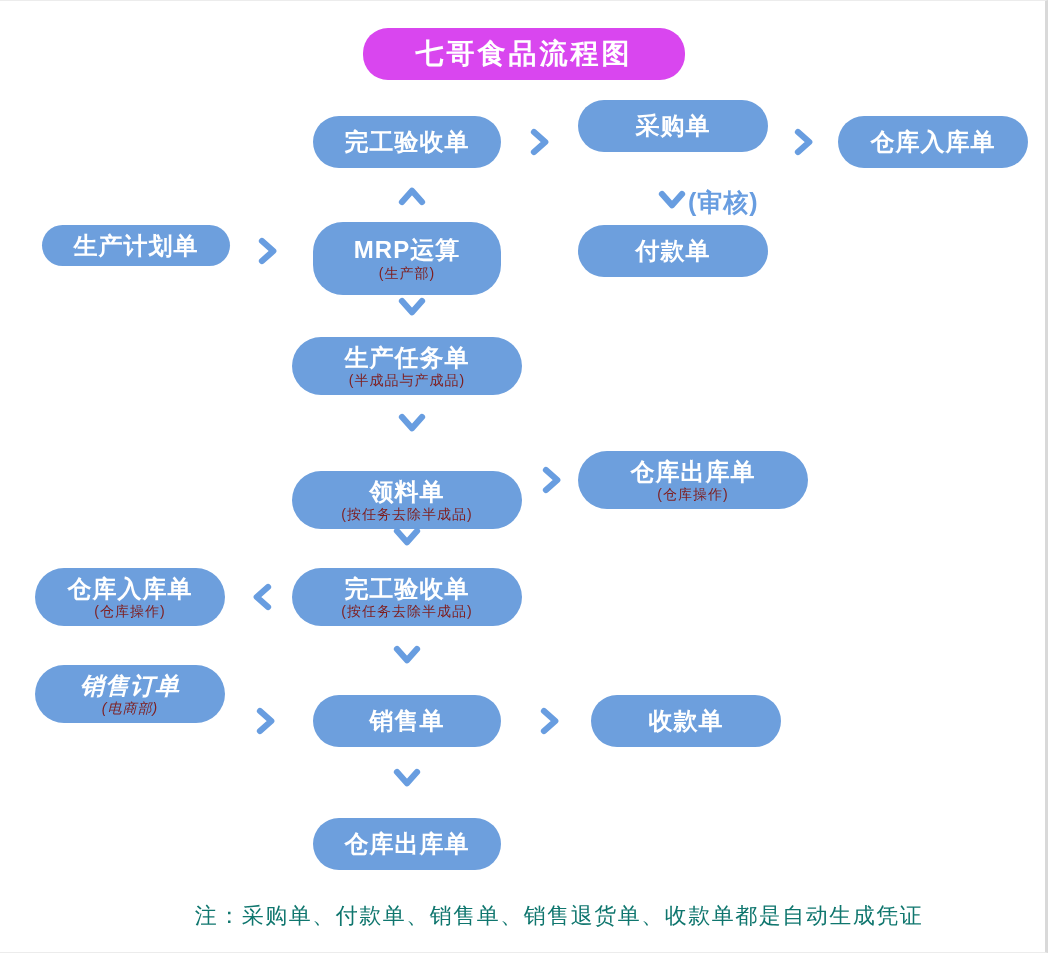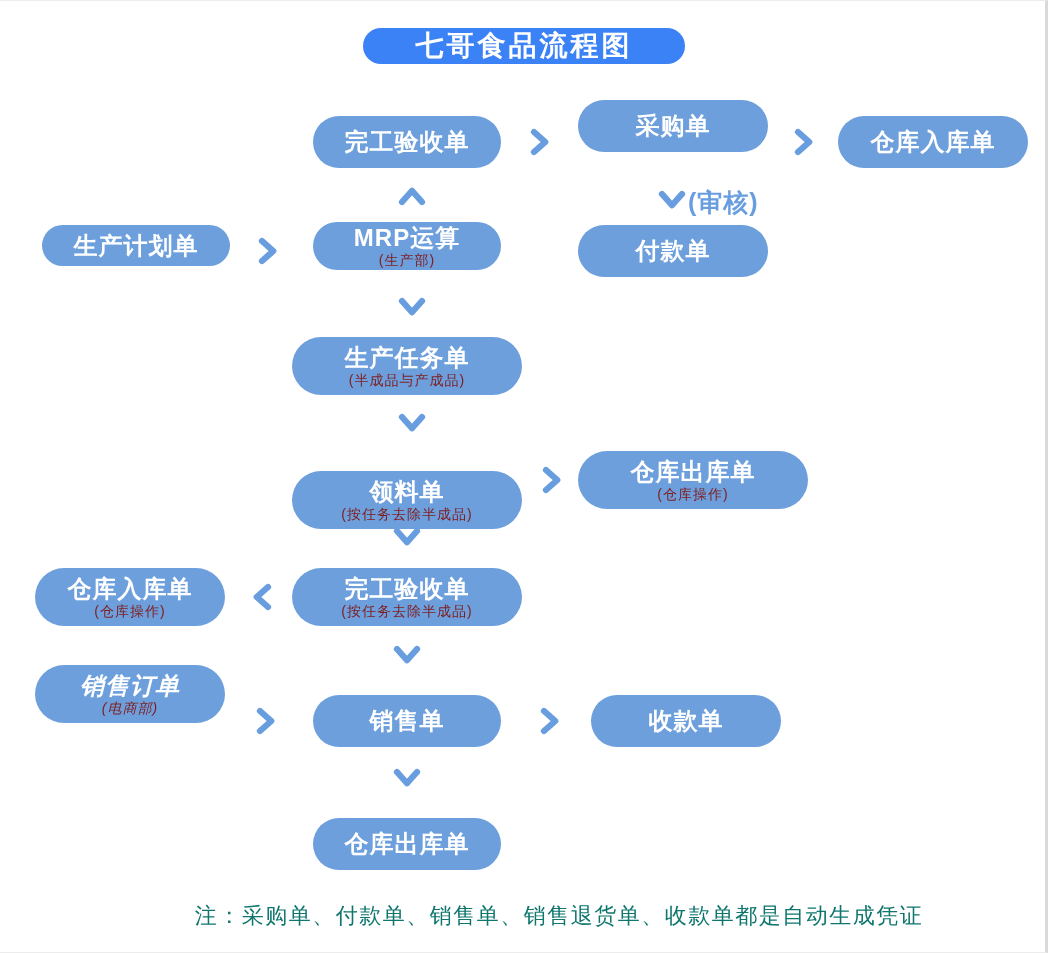--- a/index.html
+++ b/index.html
@@ -8,30 +8,30 @@
     font-family:"Liberation Sans","DejaVu Sans",sans-serif;
   }
   .frame{position:absolute;inset:0;border-top:1px solid #ececec;border-right:3px solid #d9d9d9;border-bottom:1px solid #ececec;pointer-events:none;}
   .pill{
     position:absolute;display:flex;flex-direction:column;align-items:center;justify-content:center;
     background:#6d9fdd;color:#ffffff;border-radius:30px;text-align:center;line-height:1.15;
   }
   .pill .main{font-size:24px;font-weight:bold;letter-spacing:1px;}
   .pill .sub{font-size:14px;color:#7f1d1d;letter-spacing:1px;margin-top:1px;}
   .title-pill{
-    position:absolute;left:363px;top:28px;width:322px;height:36px;border-radius:25px;
-    background:#3b82f6;color:#fff;display:flex;align-items:center;justify-content:center;
+    position:absolute;left:363px;top:28px;width:322px;height:52px;border-radius:25px;
+    background:#d946ef;color:#fff;display:flex;align-items:center;justify-content:center;
     font-size:28px;font-weight:bold;letter-spacing:3px;
   }
   
   #n-purchase-order{left:313px;top:116px;width:188px;height:52px;}
   #n-purchase{left:578px;top:100px;width:190px;height:52px;}
   #n-warehouse-in-top{left:838px;top:116px;width:190px;height:52px;}
   #n-production-plan{left:42px;top:225px;width:188px;height:41px;}
-  #n-mrp{left:313px;top:222px;width:188px;height:48px;}
+  #n-mrp{left:313px;top:222px;width:188px;height:73px;}
   #n-payment{left:578px;top:225px;width:190px;height:52px;}
   #n-production-task{left:292px;top:337px;width:230px;height:58px;}
   #n-material-request{left:292px;top:451px;width:230px;height:58px;margin-top:20px;}
   #n-warehouse-out-mid{left:578px;top:451px;width:230px;height:58px;}
   #n-warehouse-in-left{left:35px;top:568px;width:190px;height:58px;}
   #n-completion-check{left:292px;top:568px;width:230px;height:58px;}
   #n-sales-order{left:35px;top:665px;width:190px;height:58px;font-style:italic;}
   #n-sales{left:313px;top:695px;width:188px;height:52px;}
   #n-receipt{left:591px;top:695px;width:190px;height:52px;}
   #n-warehouse-out-bottom{left:313px;top:818px;width:188px;height:52px;}

